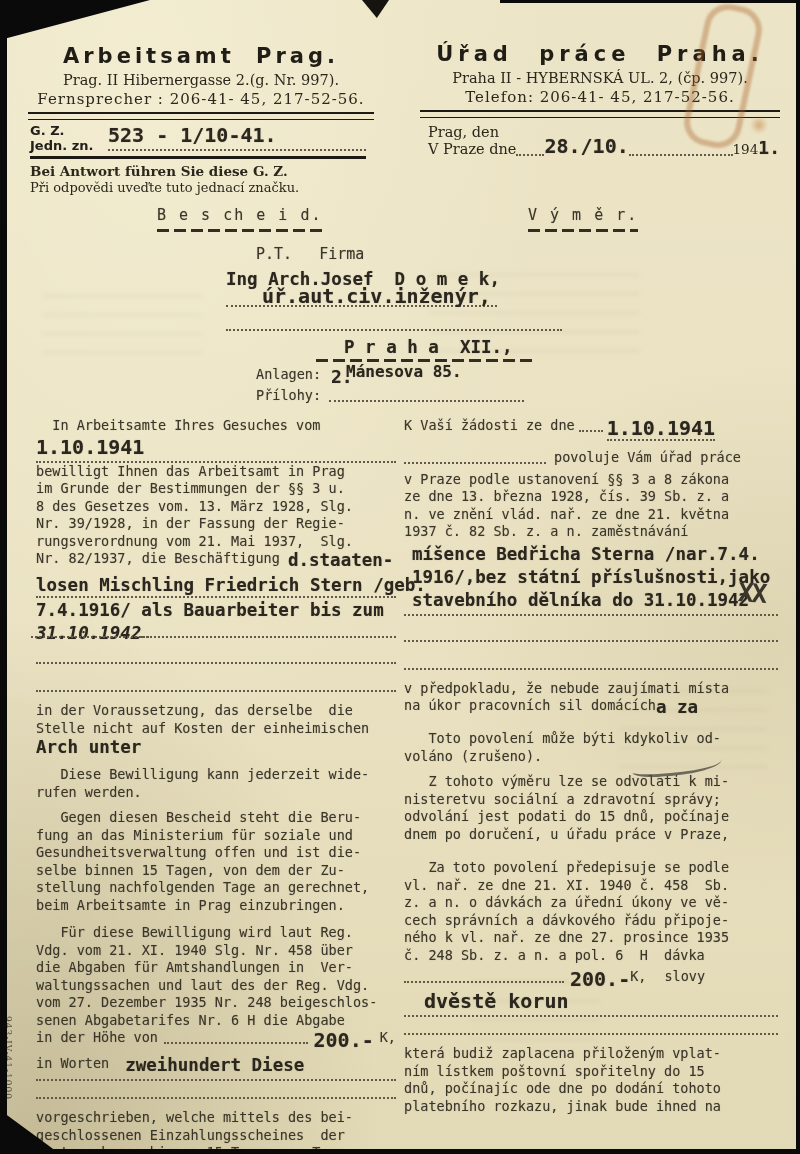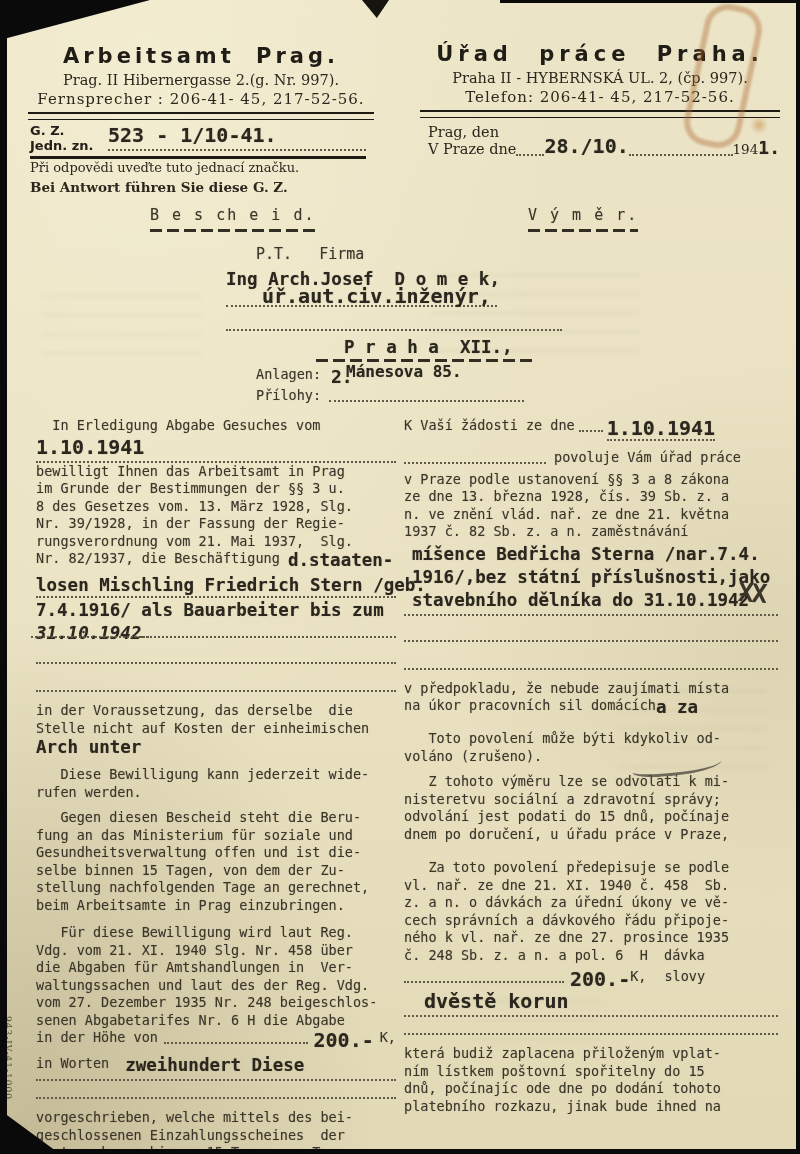--- a/index.html
+++ b/index.html
@@ -88,37 +88,37 @@
     <div class="row">
       <div style="width:78px;">
         <div class="sans-b" style="font-size:13px;line-height:14px;">G. Z.</div>
         <div class="sans-b" style="font-size:13px;line-height:15px;">Jedn. zn.</div>
       </div>
       <div class="dotted-wrap" style="flex:1;">
         <span class="big sz20">523 - 1/10-41.</span>
       </div>
     </div>
     <div class="thick-rule" style="margin-top:3px;"></div>
+    <div class="serif" style="font-weight:bold;font-size:13.5px;margin-top:4px;">Bei Antwort führen Sie diese G. Z.</div>
     <div class="serif" style="font-size:13px;margin-top:1px;">Při odpovědi uveďte tuto jednací značku.</div>
-    <div class="serif" style="font-weight:bold;font-size:13.5px;margin-top:4px;">Bei Antwort führen Sie diese G. Z.</div>
   </div>
 
   <div class="abs" style="left:428px;top:124px;width:352px;">
     <div class="serif" style="font-size:14.5px;line-height:17px;">Prag, den</div>
     <div class="row">
       <span class="serif" style="font-size:14.5px;">V Praze dne</span>
       <span class="dots-fill" style="max-width:28px;"></span>
       <span class="big sz20" style="position:relative;top:-6px;">28./10.</span>
       <span class="dots-fill"></span>
       <span class="serif" style="font-size:13.5px;">194</span>
       <span class="big" style="font-size:18px;position:relative;top:-4px;">1.</span>
     </div>
   </div>
 
-  <div class="abs" style="left:150px;top:207px;">
+  <div class="abs" style="left:157px;top:207px;">
     <div class="typed" style="font-size:15px;letter-spacing:2px;">B e s ch e i d.</div>
     <div class="dash-rule" style="margin-top:4px;"></div>
   </div>
   <div class="abs" style="left:528px;top:207px;">
     <div class="typed" style="font-size:15px;letter-spacing:2px;">V ý m ě r.</div>
     <div class="dash-rule" style="margin-top:4px;"></div>
   </div>
 
   <div class="abs" style="left:226px;top:246px;width:336px;">
     <div class="typed" style="font-size:15px;padding-left:30px;">P.T.   Firma</div>
@@ -135,21 +135,21 @@
       <span class="typed">Anlagen:</span>
       <span class="big" style="font-size:18px;margin-left:10px;">2.</span>
     </div>
     <div class="row">
       <span class="typed">Přílohy:</span>
       <span class="dots-fill" style="max-width:195px;margin-left:8px;"></span>
     </div>
   </div>
 
   <div class="col" id="col-left">
-    <div class="typed">  In Erledigung Abgabe Gesuches vom</div>
+    <div class="typed">  In Arbeitsamte Ihres Gesuches vom</div>
     <div class="dotted-wrap" style="margin-top:1px;">
       <span class="big sz20">1.10.1941</span>
     </div>
     <div class="typed mt6">bewilligt Ihnen das Arbeitsamt in Prag
 im Grunde der Bestimmungen der §§ 3 u.
 8 des Gesetzes vom. 13. März 1928, Slg.
 Nr. 39/1928, in der Fassung der Regie-
 rungsverordnung vom 21. Mai 1937,  Slg.</div>
     <div class="row" style="white-space:pre;">
       <span class="typed">Nr. 82/1937, die Beschäftigung </span>

